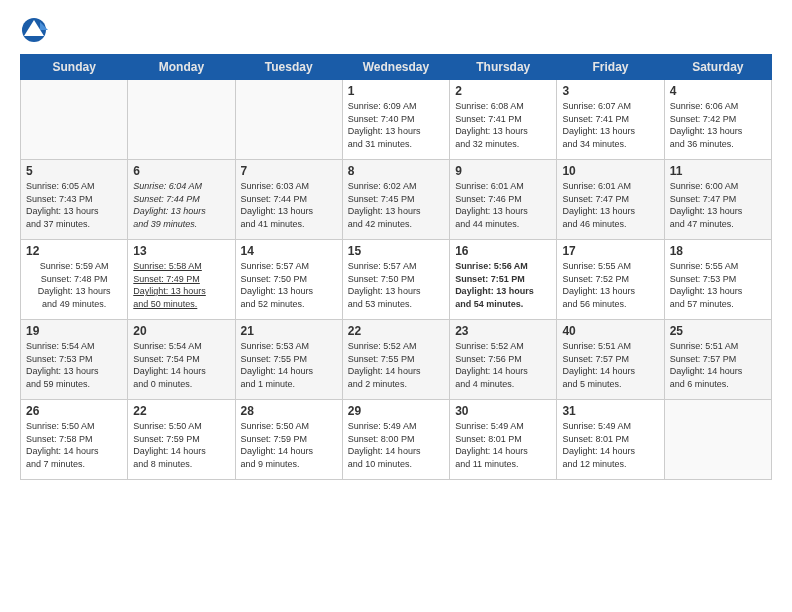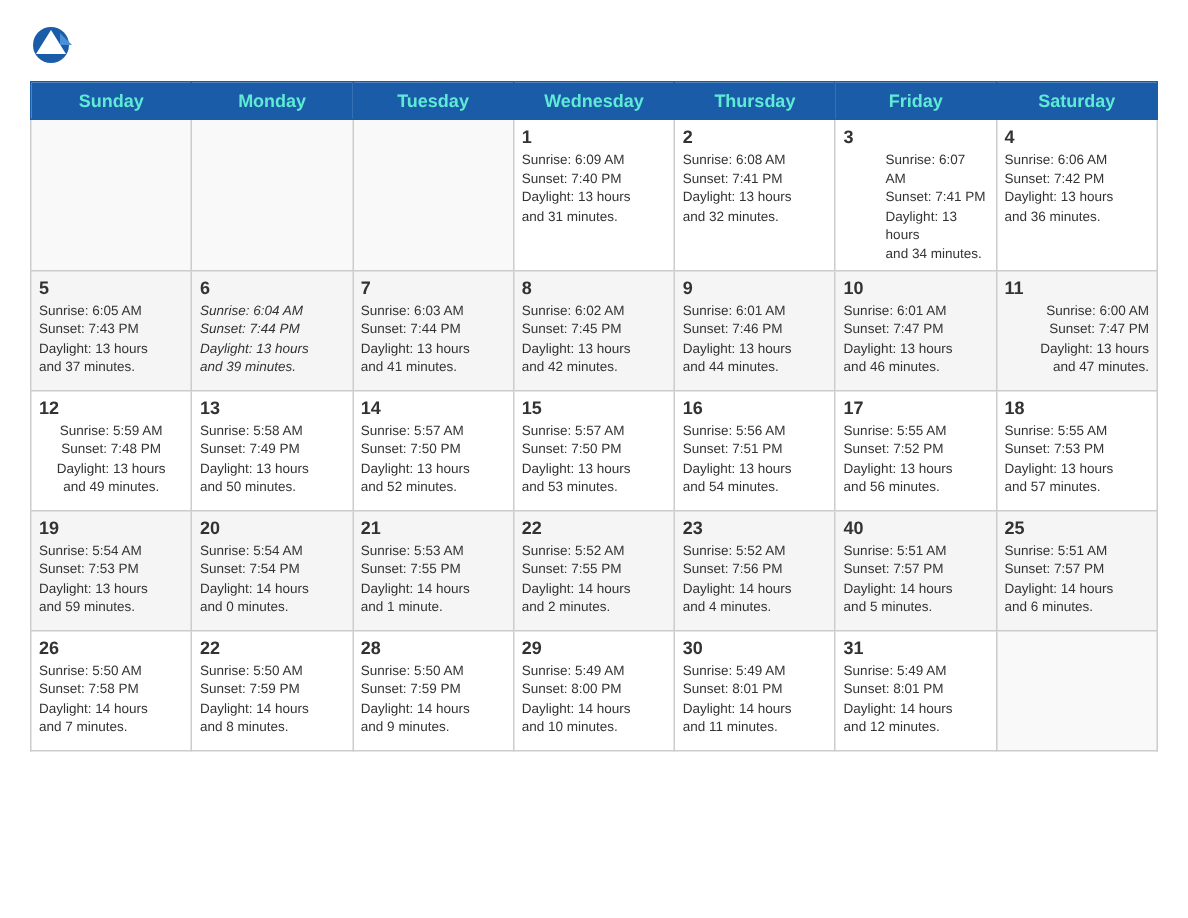--- a/index.html
+++ b/index.html
@@ -57,21 +57,21 @@
       font-size: 16px;
       color: #333;
     }
     .calendar {
       width: 100%;
       border-collapse: collapse;
       table-layout: fixed;
     }
     .calendar th {
       background-color: #1a5ca8;
-      color: #5eead4;
+      color: #e5e5e5;
       font-size: 12px;
       font-weight: bold;
       padding: 5px 4px;
       text-align: center;
       border: 1px solid #1a5ca8;
     }
     .calendar td {
       border: 1px solid #ccc;
       vertical-align: top;
       padding: 4px 5px;
@@ -148,21 +148,21 @@
           </td>
           <td>
             <div class="day-number">2</div>
             <div class="day-info" style="white-space: pre-line;">Sunrise: 6:08 AM
 Sunset: 7:41 PM
 Daylight: 13 hours
 and 32 minutes.</div>
           </td>
           <td>
             <div class="day-number">3</div>
-            <div class="day-info" style="white-space: pre-line; margin-left: 28px;">Sunrise: 6:07 AM
+            <div class="day-info" style="white-space: pre-line;">Sunrise: 6:07 AM
 Sunset: 7:41 PM
 Daylight: 13 hours
 and 34 minutes.</div>
           </td>
           <td>
             <div class="day-number">4</div>
             <div class="day-info" style="white-space: pre-line;">Sunrise: 6:06 AM
 Sunset: 7:42 PM
 Daylight: 13 hours
 and 36 minutes.</div>
@@ -206,58 +206,58 @@
           </td>
           <td>
             <div class="day-number">10</div>
             <div class="day-info" style="white-space: pre-line;">Sunrise: 6:01 AM
 Sunset: 7:47 PM
 Daylight: 13 hours
 and 46 minutes.</div>
           </td>
           <td>
             <div class="day-number">11</div>
-            <div class="day-info" style="white-space: pre-line; text-align: right;">Sunrise: 6:00 AM
+            <div class="day-info" style="white-space: pre-line;">Sunrise: 6:00 AM
 Sunset: 7:47 PM
 Daylight: 13 hours
 and 47 minutes.</div>
           </td>
         </tr>
         <tr>
           <td>
             <div class="day-number">12</div>
             <div class="day-info" style="white-space: pre-line; text-align: center;">Sunrise: 5:59 AM
 Sunset: 7:48 PM
 Daylight: 13 hours
 and 49 minutes.</div>
           </td>
           <td>
             <div class="day-number">13</div>
-            <div class="day-info" style="white-space: pre-line;">Sunrise: 5:58 AM
+            <div class="day-info" style="white-space: pre-line; text-decoration: underline;">Sunrise: 5:58 AM
 Sunset: 7:49 PM
 Daylight: 13 hours
 and 50 minutes.</div>
           </td>
           <td>
             <div class="day-number">14</div>
             <div class="day-info" style="white-space: pre-line;">Sunrise: 5:57 AM
 Sunset: 7:50 PM
 Daylight: 13 hours
 and 52 minutes.</div>
           </td>
           <td>
             <div class="day-number">15</div>
             <div class="day-info" style="white-space: pre-line;">Sunrise: 5:57 AM
 Sunset: 7:50 PM
 Daylight: 13 hours
 and 53 minutes.</div>
           </td>
           <td>
             <div class="day-number">16</div>
-            <div class="day-info" style="white-space: pre-line;">Sunrise: 5:56 AM
+            <div class="day-info" style="white-space: pre-line; font-weight: bold;">Sunrise: 5:56 AM
 Sunset: 7:51 PM
 Daylight: 13 hours
 and 54 minutes.</div>
           </td>
           <td>
             <div class="day-number">17</div>
             <div class="day-info" style="white-space: pre-line;">Sunrise: 5:55 AM
 Sunset: 7:52 PM
 Daylight: 13 hours
 and 56 minutes.</div>

